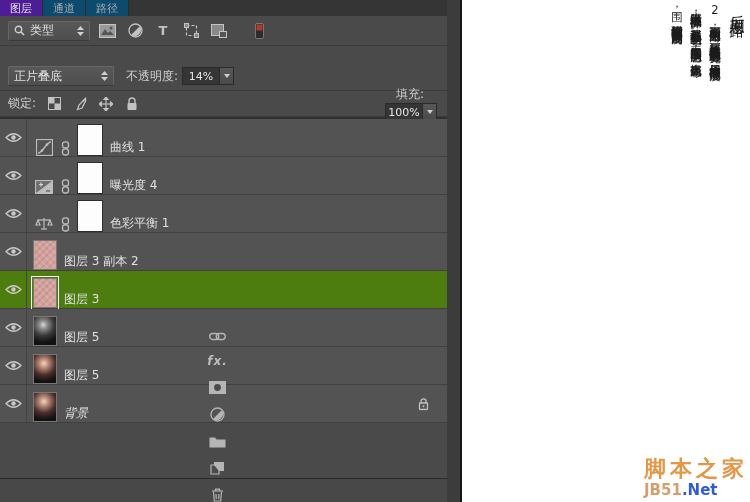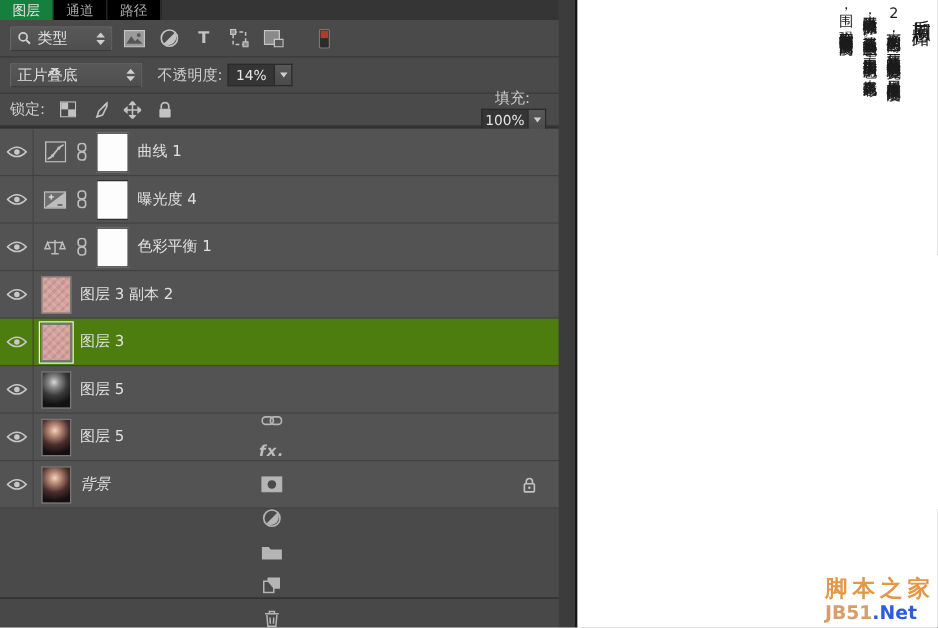--- a/index.html
+++ b/index.html
@@ -8,28 +8,28 @@
   .stage { position:relative; width:750px; height:502px; background:#fff; }
 
   
   .panel { position:absolute; left:0; top:0; width:462px; height:502px;
     background:#4a4a4a; border-right:2px solid #161616; color:#d6d6d6; font-size:12px; }
   .panel-inner { position:absolute; left:0; top:0; width:447px; height:502px; }
   .gutter { position:absolute; right:0; top:0; width:13px; height:502px; background:#3c3c3c; }
 
   
   .tabs { height:16px; background:#353535; display:flex; align-items:stretch; }
-  .tab { padding:1px 10px 0; font-size:11px; color:#a8a8a8; background:#000000;
+  .tab { padding:1px 10px 0; font-size:11px; color:#a8a8a8; background:#0c4a6e;
     border-right:1px solid #2c2c2c; display:flex; align-items:center; cursor:default; }
-  .tab.active { background:#15803d; color:#e6e6e6; }
+  .tab.active { background:#4c1d95; color:#e6e6e6; }
 
   
   .ctl-row { display:flex; align-items:center; padding:12px 8px; border-bottom:1px solid #3a3a3a; }
   .filter-row { height:30px; gap:6px; }
-  .blend-row { height:29px; }
+  .blend-row { height:29px;margin-top:16px; }
   .lock-row { height:26px; }
 
   .select { height:20px; background:linear-gradient(#585858,#4e4e4e); border:1px solid #666;
     border-bottom-color:#3a3a3a; border-radius:2px; display:flex; align-items:center;
     padding:0 5px; gap:5px; color:#e0e0e0; }
   .kind-select { width:82px; }
   .blend-select { width:106px; justify-content:space-between; }
   .spin { margin-left:auto; }
 
   .icon-btn { width:22px; height:20px; display:flex; align-items:center; justify-content:center; }
@@ -47,21 +47,21 @@
   .lock-icons { display:flex; gap:10px; margin-left:6px; }
   .fill-group { margin-left:auto; display:flex; align-items:center;flex-direction:column; }
 
   
   .layers-list { border-top:2px solid #303030; }
   .layer-row { height:38px; background:#535353; border-bottom:1px solid #404040;
     display:flex; align-items:stretch; position:relative; }
   .layer-row.selected { background:#4d7c0f; }
   .eye-cell { width:27px; border-right:1px solid #444; display:flex; align-items:center;
     justify-content:center; flex:none; }
-  .row-content { display:flex; align-items:center; flex:1; padding-left:7px; gap:7px; }
+  .row-content { display:flex; align-items:flex-end; flex:1; padding-left:7px; gap:7px; }
   .adj-cell { width:20px; display:flex; justify-content:center; flex:none; }
   .mask-thumb { width:26px; height:32px; background:#fdfdfd; border:1px solid #2e2e2e; flex:none; }
   .px-thumb { width:24px; height:30px; border:1px solid #777; flex:none; }
   .px-thumb.pink { background:
       repeating-linear-gradient(45deg, rgba(255,255,255,.12) 0 2px, rgba(0,0,0,0) 2px 5px),
       repeating-linear-gradient(-45deg, rgba(120,60,60,.15) 0 2px, rgba(0,0,0,0) 2px 5px),
       #d3a29c; }
   .px-thumb.bw { background:radial-gradient(circle at 42% 28%, #d8d8d8 0%, #8a8a8a 18%, #3a3a3a 45%, #121212 75%); }
   .px-thumb.portrait { background:radial-gradient(circle at 45% 30%, #efd6c4 0%, #b98a76 20%, #4a2e2c 50%, #14100f 80%); }
   .selected .px-thumb { outline:1px solid #f2f2f2; outline-offset:1px; }
@@ -79,21 +79,21 @@
 
   
   .right-pane { position:absolute; left:462px; top:0; width:288px; height:502px; background:#fff; }
   .v-text { position:absolute; top:0; right:0; height:502px; padding:3px 2px 0 0;
     writing-mode:vertical-rl; text-orientation:upright; color:#1c1c1c; }
   .v-title { font-size:15px; letter-spacing:2.5px; line-height:22px; margin-left:4px; font-weight:500; }
   .v-col { font-size:11.5px; letter-spacing:0.5px; line-height:14px; margin-left:5px; }
 
   .watermark { position:absolute; right:2px; bottom:4px; text-align:left; line-height:1.1;
     opacity:.92; pointer-events:none; }
-  .wm-cn { font-size:18px; font-weight:bold; color:#e28f38; letter-spacing:4px; }
+  .wm-cn { font-size:22px; font-weight:bold; color:#e28f38; letter-spacing:4px; }
   .wm-en { font-size:15px; font-weight:bold; }
   .wm-en .a { color:#d4955e; }
   .wm-en .b { color:#1d4ed8; }
 
   svg { display:block; }
 </style>
 </head>
 <body>
 
 <div class="stage">

